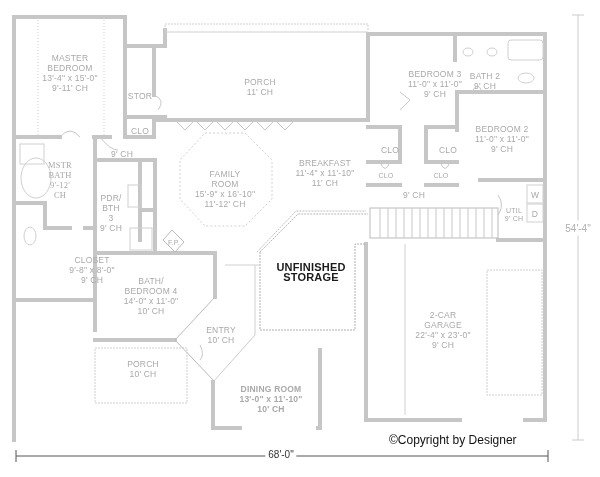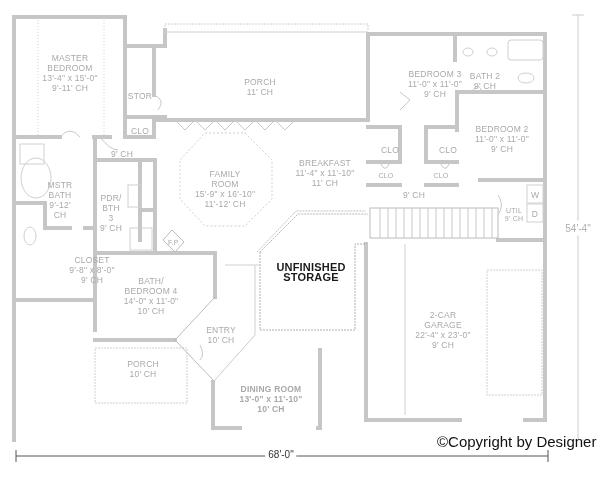--- a/index.html
+++ b/index.html
@@ -5,21 +5,21 @@
   html, body { margin: 0; padding: 0; background: #ffffff; }
   body { width: 600px; height: 477px; position: relative; overflow: hidden; font-family: "Liberation Sans", sans-serif; }
   #plan { position: absolute; left: 0; top: 0; }
   .lbl { position: absolute; text-align: center; color: #a9a9a9; font-size: 8.5px; line-height: 10px; letter-spacing: 0.2px; white-space: nowrap; transform: translateX(-50%); }
   .lbl span { display: block; }
   .lbl.small { font-size: 7px; line-height: 8px; }
   .lbl.dark { color: #1a1a1a; font-weight: bold; font-size: 11px; }
   .dim { position: absolute; color: #888; font-size: 10px; white-space: nowrap; }
   .dim.horiz { color: #333; background: #fff; padding: 0 3px; transform: translateX(-50%); }
   .dim.vert { color: #b0b0b0; background: #fff; padding: 2px 0; transform: translate(-50%, -50%); }
-  .copyright { position: absolute; left: 389px; top: 433px; font-size: 15px; color: #111; white-space: nowrap; margin-left: 48px; }
+  .copyright { position: absolute; left: 389px; top: 433px; font-size: 12px; color: #111; white-space: nowrap; }
 </style>
 </head>
 <body>
 
 <svg id="plan" width="600" height="477" viewBox="0 0 600 477" xmlns="http://www.w3.org/2000/svg">
   <g fill="none" stroke="#c6c6c6" stroke-width="4" stroke-linecap="square">
 
     <polyline points="14,17 125,17 125,46"></polyline>
     <line x1="14" y1="17" x2="14" y2="440"></line>
 
@@ -217,21 +217,21 @@
   <span>FAMILY</span>
   <span>ROOM</span>
   <span>15'-9" x 16'-10"</span>
   <span>11'-12' CH</span>
 </div>
 <div class="lbl" style="left:325px;top:158px;">
   <span>BREAKFAST</span>
   <span>11'-4" x 11'-10"</span>
   <span>11' CH</span>
 </div>
-<div class="lbl" style="left:60px;top:180px;">
+<div class="lbl" style="left:60px;top:160px;font-family:Liberation Serif, serif;">
   <span>MSTR</span>
   <span>BATH</span>
   <span>9'-12'</span>
   <span>CH</span>
 </div>
 <div class="lbl" style="left:111px;top:193px;">
   <span>PDR/</span>
   <span>BTH</span>
   <span>3</span>
   <span>9' CH</span>

